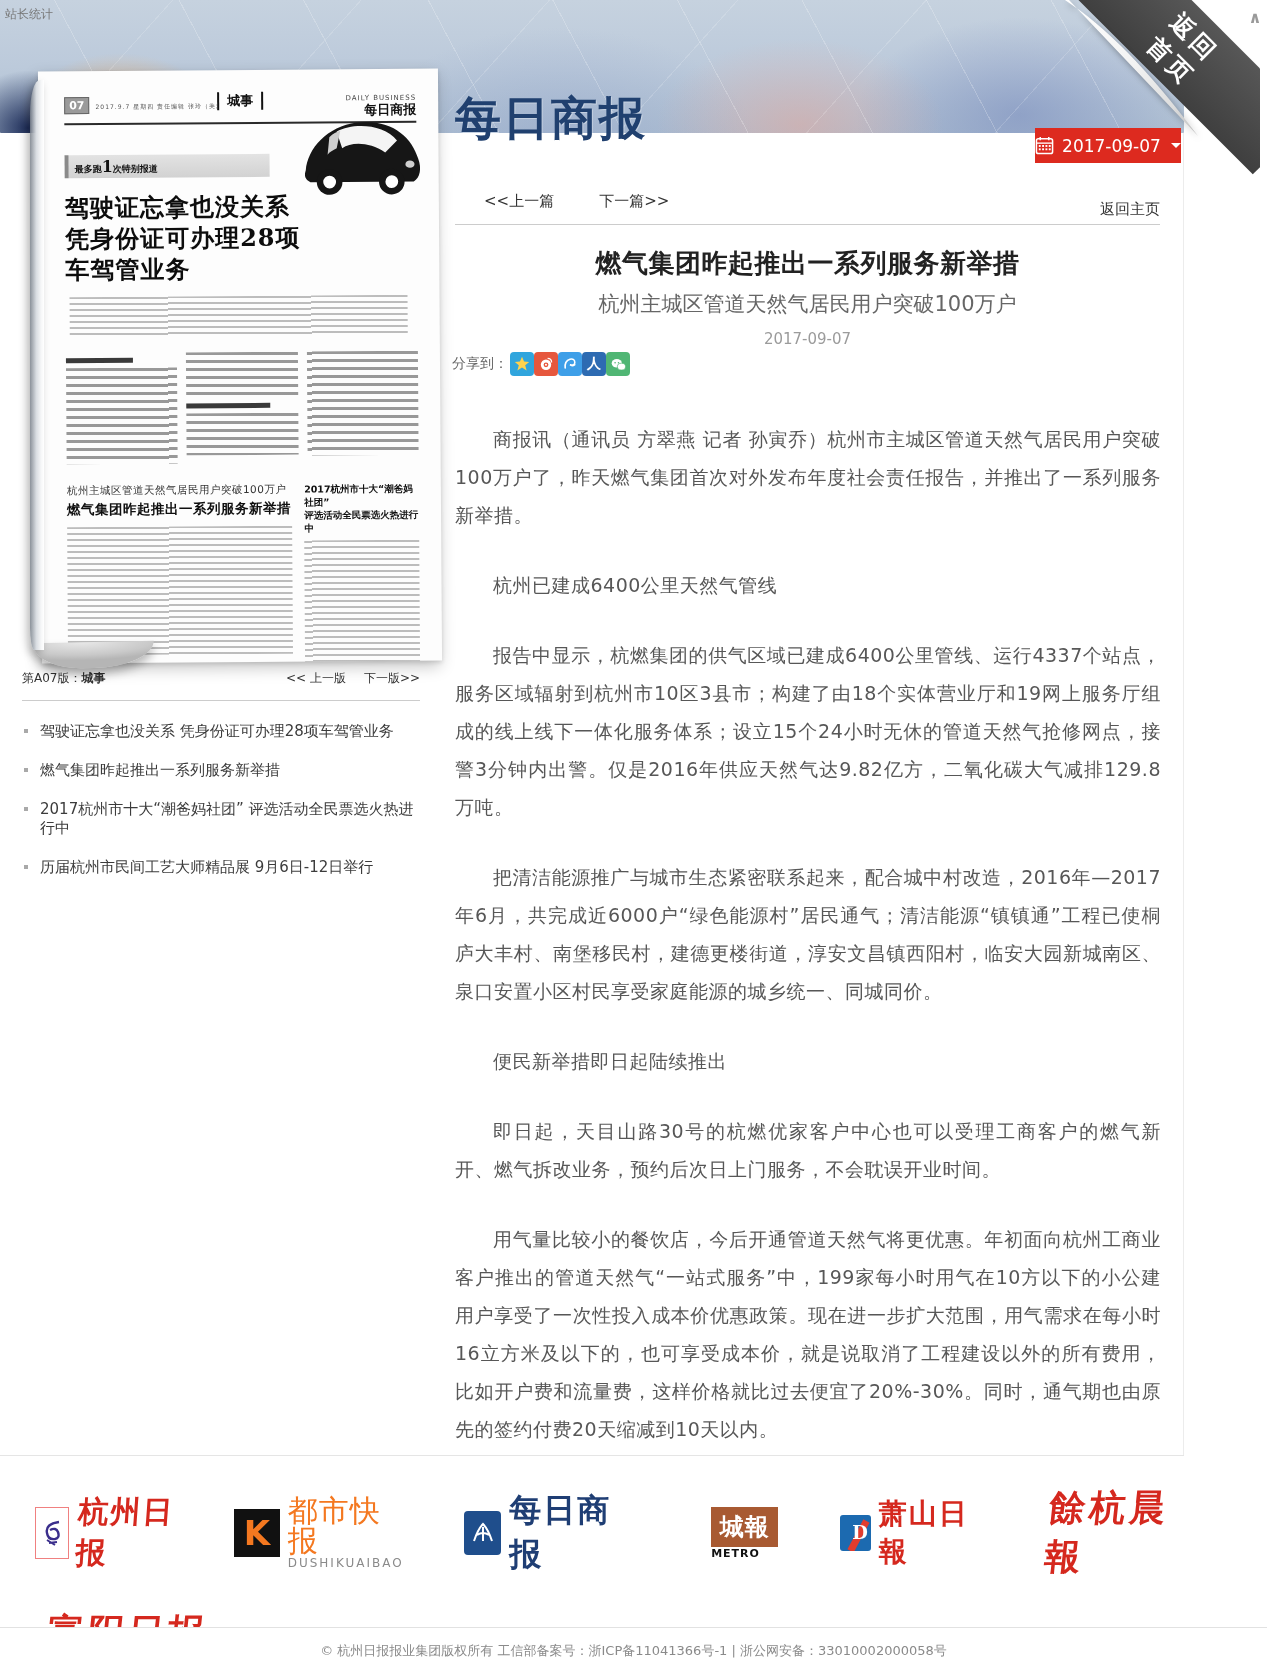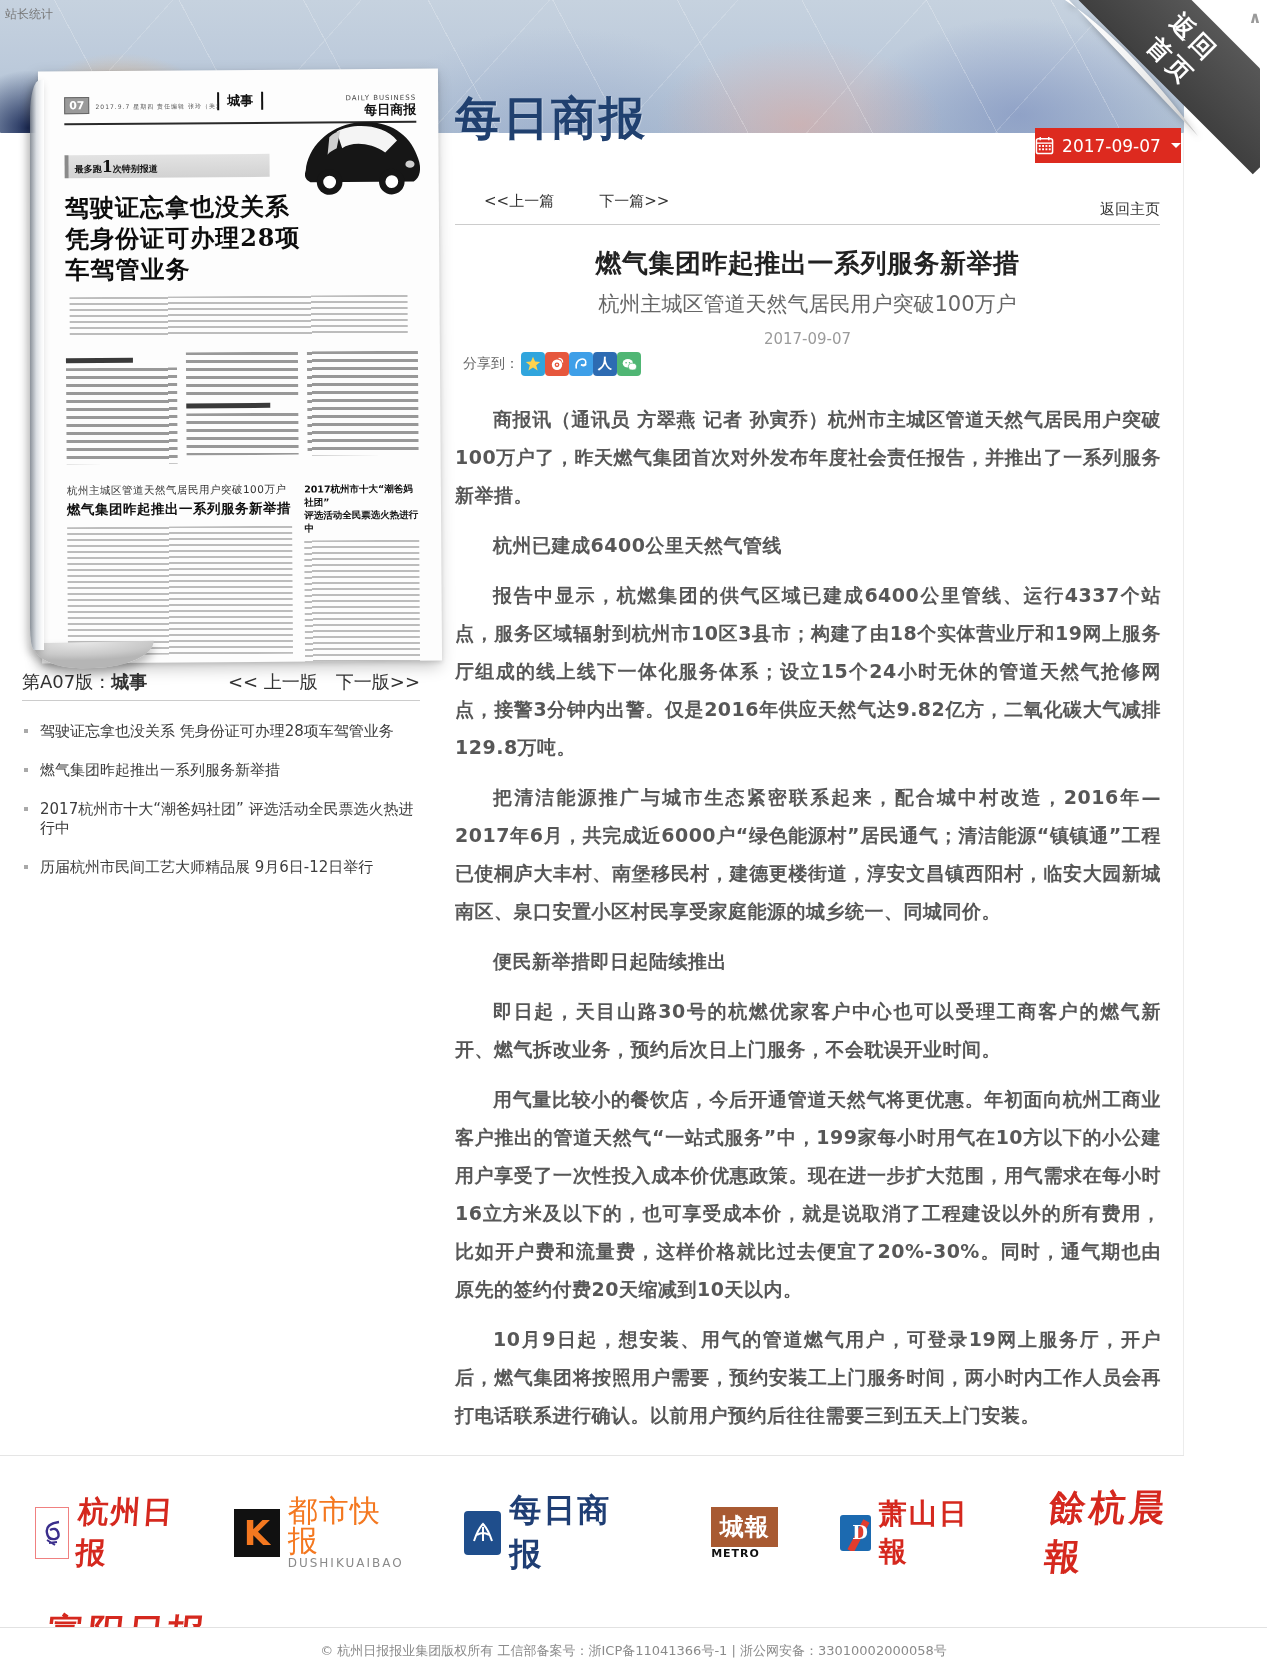--- a/index.html
+++ b/index.html
@@ -89,21 +89,21 @@
   .cols3 .col { flex:1; }
   .fb { height:5px; background:#3a3a3a; margin:5px 0; }
   .p-mid { display:flex; gap:12px; margin-top:20px; }
   .p-mid-left { width:64%; }
   .p-kicker2 { font-size:10.5px; color:#333; letter-spacing:.5px; }
   .p-h2 { font-size:13.5px; font-weight:bold; color:#0f0f0f; margin-top:3px; letter-spacing:.5px; }
   .p-mid-right { flex:1; }
   .p-h3 { font-size:9.5px; font-weight:bold; color:#0f0f0f; line-height:13px; }
 
   
-  .edition-row { position:absolute; left:22px; top:670px; width:398px; display:flex; font-size:18px; }
+  .edition-row { position:absolute; left:22px; top:670px; width:398px; display:flex; font-size:12px; }
   .edition-label { color:#333; }
   .edition-name { font-weight:bold; color:#333; }
   .edition-nav { margin-left:auto; display:flex; gap:18px; }
   .edition-nav a { color:#333; text-decoration:none; cursor:pointer; }
   .side-divider { position:absolute; left:22px; top:700px; width:398px; border-top:1px solid #ccc; }
   .article-list { position:absolute; left:22px; top:712px; width:400px; list-style:none; }
   .article-list li { position:relative; padding:10px 0 10px 18px; font-size:15px; color:#3c3c3c; cursor:pointer; }
   .article-list li::before { content:""; position:absolute; left:2px; top:17px; width:4px; height:4px; background:#a9a9a9; }
 
   
@@ -111,26 +111,26 @@
   .art-nav .links { display:inline-flex; gap:16px; }
   .art-nav a { color:#333; text-decoration:none; cursor:pointer;margin-left:29px; }
   .back-home { position:absolute; right:0; top:8px; }
   .art-divider { position:absolute; left:455px; top:224px; width:705px; border-top:1px solid #ccc; }
   .art-title { position:absolute; left:455px; top:246px; width:705px; text-align:center;
     font-size:26px; font-weight:bold; color:#222; letter-spacing:.5px; }
   .art-subtitle { position:absolute; left:455px; top:290px; width:705px; text-align:center;
     font-size:21px; color:#666; }
   .art-date { position:absolute; left:455px; top:330px; width:705px; text-align:center;
     font-size:15px; color:#9b9b9b; }
-  .share-row { position:absolute; left:463px; top:352px; display:flex; align-items:center; gap:0; }
+  .share-row { position:absolute; left:452px; top:352px; display:flex; align-items:center; gap:0; }
   .share-label { font-size:14px; color:#666; margin-right:2px; }
   .sicon { width:24px; height:24px; border-radius:4px; display:flex; align-items:center; justify-content:center; cursor:pointer; }
   .art-body { position:absolute; left:455px; top:388px; width:706px; }
-  .art-body p { font-size:19px; line-height:38px; color:#575757; text-indent:2em; margin:12px 0;
-    text-align:justify; letter-spacing:.5px;font-weight:bold; }
+  .art-body p { font-size:19px; line-height:38px; color:#575757; text-indent:2em; margin:32px 0;
+    text-align:justify; letter-spacing:.5px; }
 
   
   .footer { position:absolute; left:0; top:1455px; width:1184px; border-top:1px solid #e5e5e5; background:#fff; }
   .logo-row { display:flex; align-items:center; padding:28px 0 0 35px; }
   .logo { display:flex; align-items:center; gap:8px; cursor:pointer; }
   .calli { font-family:"DejaVu Serif","Liberation Serif",serif; font-weight:bold; color:#d5281e; }
   .lg-hz .swirlbox { width:40px; height:52px; border:1px solid #f08080; display:flex; align-items:center; justify-content:center; }
   .lg-hz .text { font-size:30px; letter-spacing:2px; transform:skewX(-4deg); }
   .lg-dskb { margin-left:48px; }
   .lg-dskb .kbox { width:48px; height:48px; background:#111; display:flex; align-items:center; justify-content:center;

